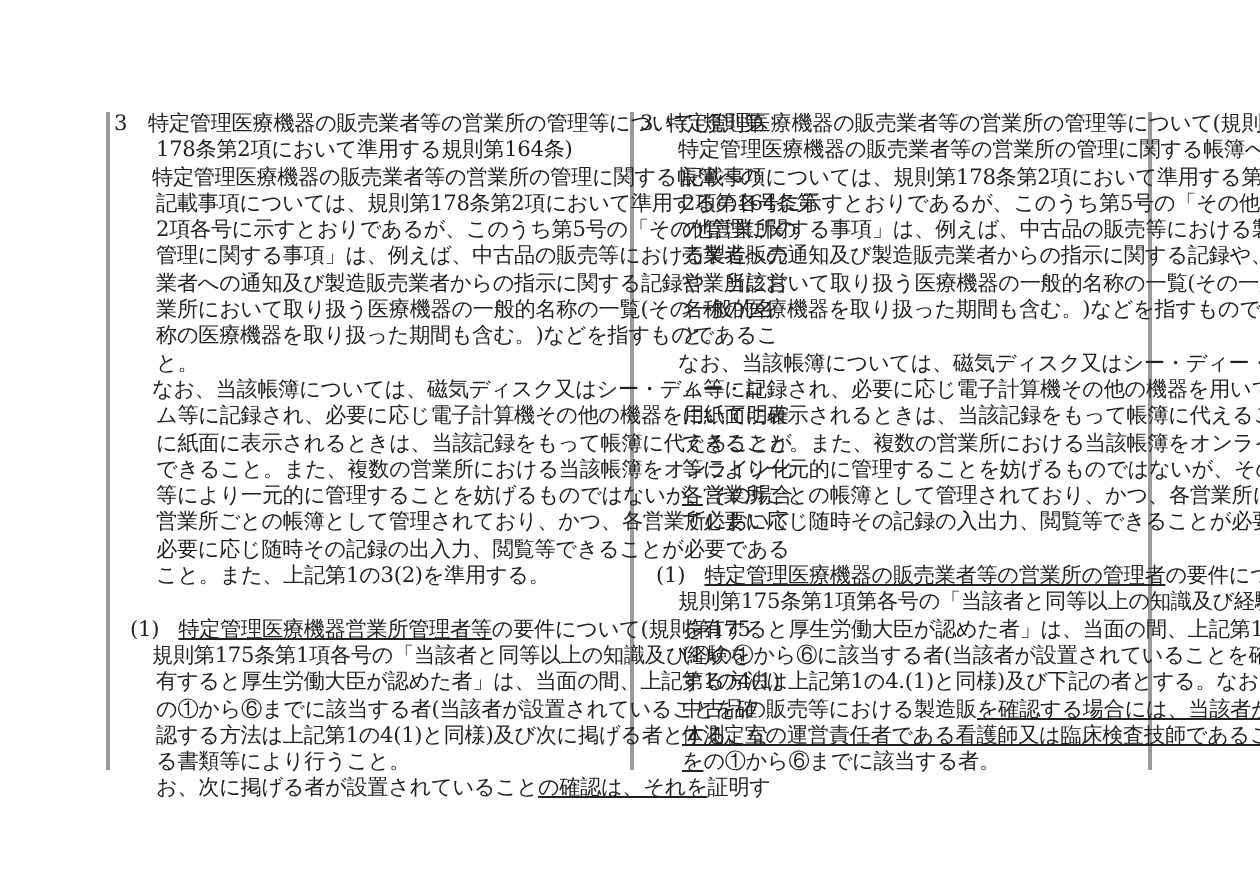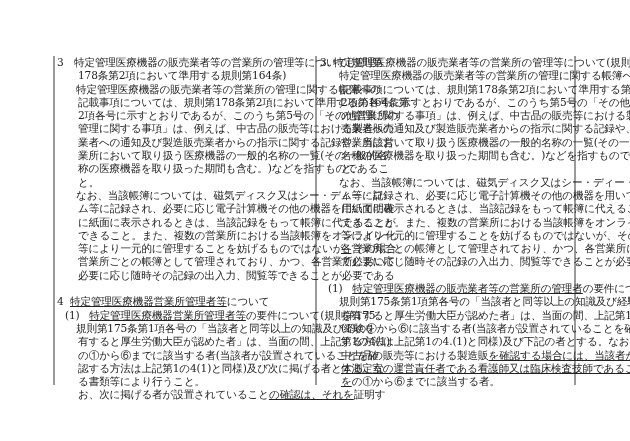--- a/index.html
+++ b/index.html
@@ -36,24 +36,22 @@
     <div class="line ind2">業所において取り扱う医療機器の一般的名称の一覧(その一般的名</div>
     <div class="line ind2">称の医療機器を取り扱った期間も含む。)などを指すものであるこ</div>
     <div class="line ind2">と。</div>
     <div class="line ind4">なお、当該帳簿については、磁気ディスク又はシー・ディー・ロ</div>
     <div class="line ind2">ム等に記録され、必要に応じ電子計算機その他の機器を用いて明確</div>
     <div class="line ind2">に紙面に表示されるときは、当該記録をもって帳簿に代えることが</div>
     <div class="line ind2">できること。また、複数の営業所における当該帳簿をオンライン化</div>
     <div class="line ind2">等により一元的に管理することを妨げるものではないが、その場合、</div>
     <div class="line ind2">営業所ごとの帳簿として管理されており、かつ、各営業所において</div>
     <div class="line ind2">必要に応じ随時その記録の出入力、閲覧等できることが必要である</div>
+    <div class="line ind2">こと。また、上記第1の3(2)を準用する。</div>
     <div class="gap"></div>
-    <div class="line">
-      <span>4</span>&nbsp;&nbsp;<u>特定管理医療機器営業所管理者等</u><span>について</span>
-    </div>
     <div class="line ind3">
       <span>(1)</span>&nbsp;&nbsp;&nbsp;<u>特定管理医療機器営業所管理者等</u><span>の要件について(規則第175</span>
     </div>
     <div class="line ind4">規則第175条第1項各号の「当該者と同等以上の知識及び経験を</div>
     <div class="line ind2">有すると厚生労働大臣が認めた者」は、当面の間、上記第1の4(1)</div>
     <div class="line ind2">の①から⑥までに該当する者(当該者が設置されていることを確</div>
     <div class="line ind2">認する方法は上記第1の4(1)と同様)及び次に掲げる者とする。な</div>
     <div class="line ind2">る書類等により行うこと。</div>
     <div class="line ind2">
       <span>お、次に掲げる者が設置されていること</span><u>の確認は、それを</u><span>証明す</span>

